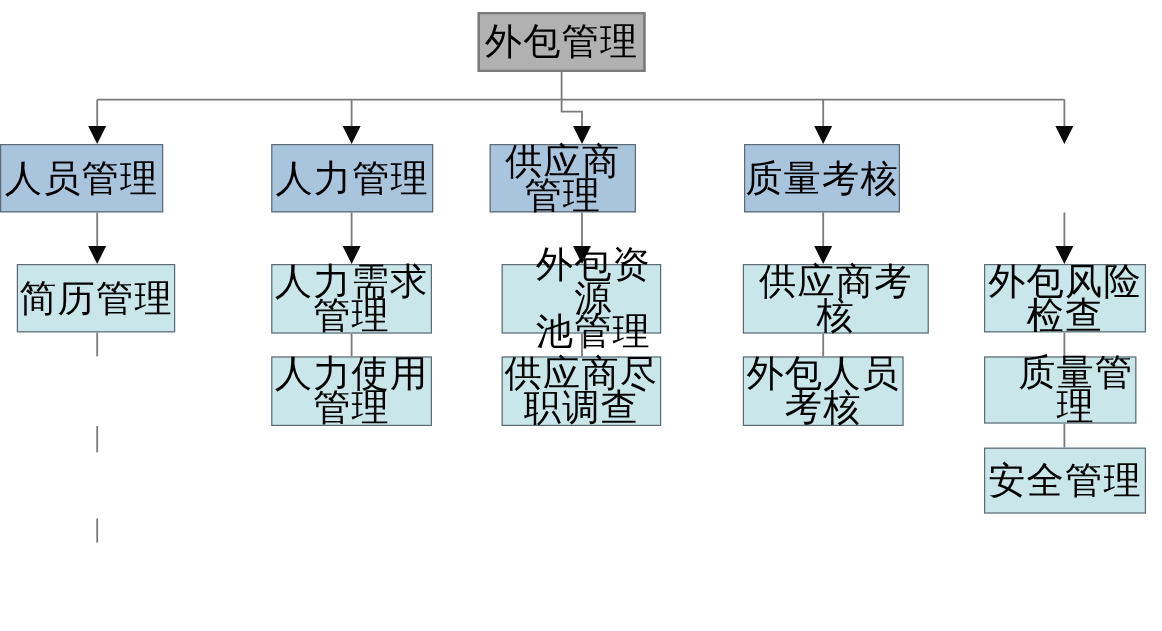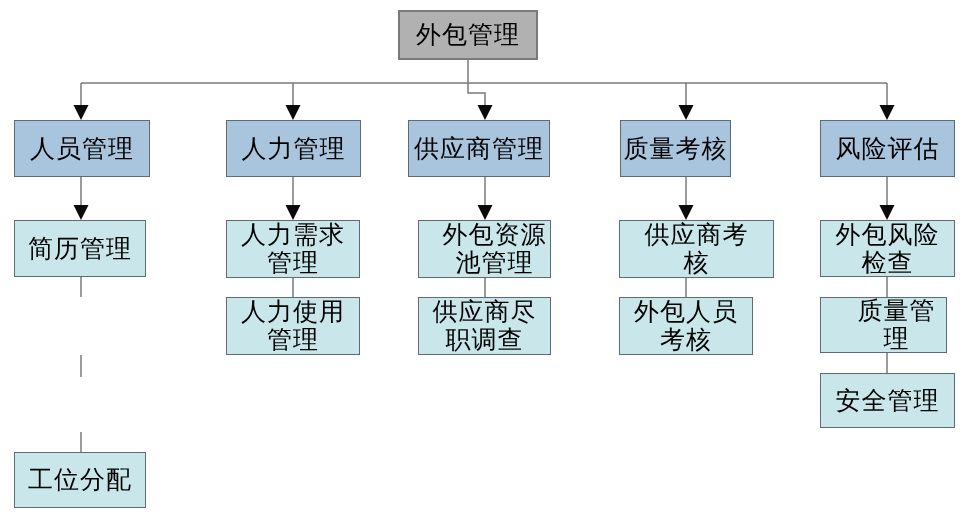--- a/index.html
+++ b/index.html
@@ -27,21 +27,21 @@
     fill: var(--arrow, #000);
     stroke: none;
   }
   .node {
     position: absolute;
     box-sizing: border-box;
     display: flex;
     align-items: center;
     justify-content: center;
     text-align: center;
-    font-size: 25px;
+    font-size: 31px;
     line-height: 28px;
     white-space: pre-line;
     letter-spacing: 1px;
   }
   .root {
     background: var(--root-fill, #b1b1b1);
     border: 2px solid var(--root-border, #7a7a7a);
   }
   .l2 {
     background: var(--branch-fill, #a9c4dd);
@@ -91,28 +91,26 @@
     <path class="cline" d="M81 432 V452"></path>
     <path class="cline" d="M293 278 V297"></path>
     <path class="cline" d="M485 278 V297"></path>
     <path class="cline" d="M686 278 V297"></path>
     <path class="cline" d="M887 277 V297"></path>
     <path class="cline" d="M887 353 V373"></path>
   </svg>
 
   <div class="node root" style="left:398px; top:10px; width:140px; height:50px;">外包管理</div>
 
-  <div class="node l2" style="left:14px; top:120px; width:136px; height:57px;">人员管理</div>
+  <div class="node l2" style="left:0; top:120px; width:136px; height:57px;">人员管理</div>
   <div class="node l2" style="left:226px; top:120px; width:135px; height:57px;">人力管理</div>
-  <div class="node l2" style="left:408px; top:120px; width:142px; height:57px;">供应商管理</div>
-  <div class="node l2" style="left:620px; top:120px; width:111px; height:57px;">质量考核</div>
-  <div class="node l2" style="left:820px; top:120px; width:135px; height:57px;">风险评估</div>
+  <div class="node l2" style="left:408px; top:120px; width:122px; height:57px;">供应商管理</div>
+  <div class="node l2" style="left:620px; top:120px; width:130px; height:57px;">质量考核</div>
 
   <div class="node l3" style="left:14px; top:220px; width:132px; height:57px;">简历管理</div>
-  <div class="node l3" style="left:14px; top:452px; width:132px; height:56px;">工位分配</div>
 
   <div class="node l3" style="left:226px; top:220px; width:134px; height:58px;">人力需求
 管理</div>
   <div class="node l3" style="left:226px; top:297px; width:134px; height:58px;">人力使用
 管理</div>
 
   <div class="node l3" style="left:418px; top:220px; width:133px; height:58px;padding-left:20px;">外包资源
 池管理</div>
   <div class="node l3" style="left:418px; top:297px; width:133px; height:58px;">供应商尽
 职调查</div>

